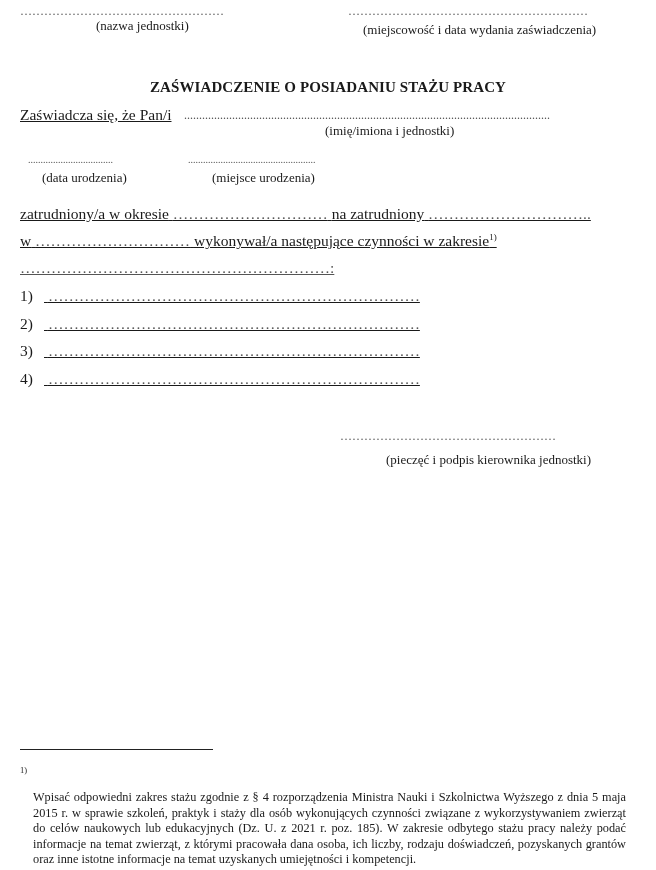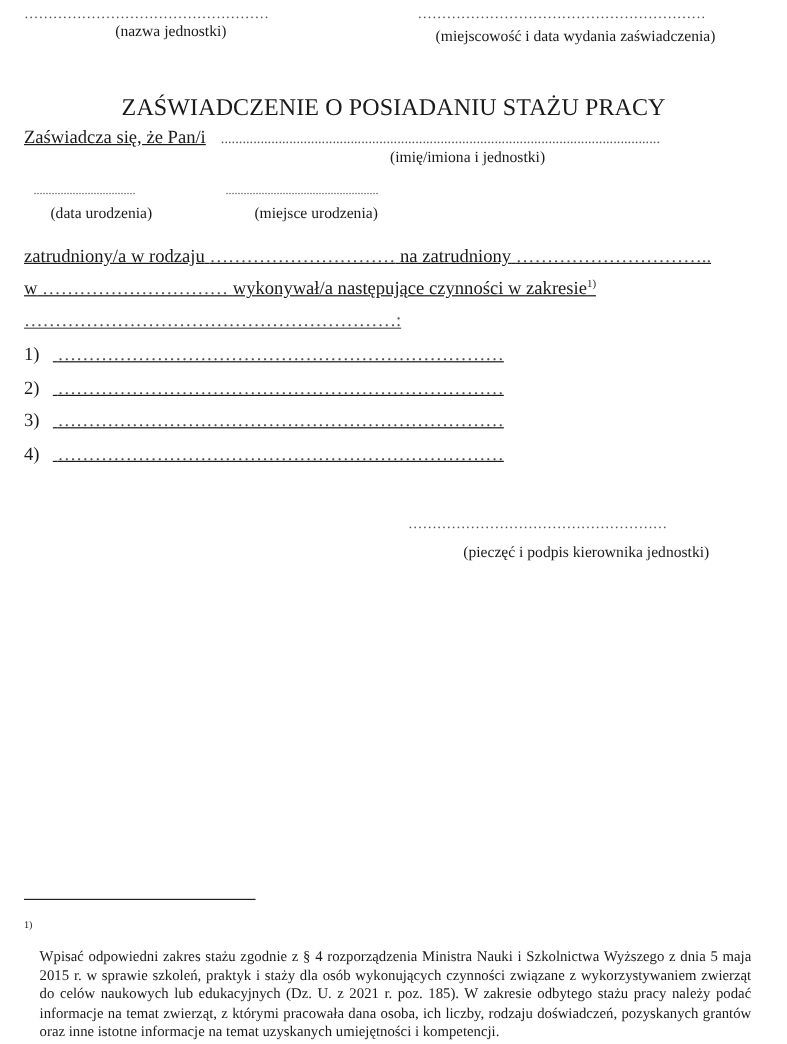--- a/index.html
+++ b/index.html
@@ -4,21 +4,21 @@
   <style>
     html, body { margin: 0; padding: 0; background: #ffffff; }
     body {
       width: 656px; height: 870px; position: relative; overflow: hidden;
       font-family: "Liberation Serif", serif; color: #1a1a1a;
     }
     .abs { position: absolute; white-space: nowrap; }
     .dots { letter-spacing: 0px; color: #555; }
     .small { font-size: 13px; }
     .normal { font-size: 15.5px; text-decoration: underline; }
-    .title { font-size: 20px; font-weight: normal; letter-spacing: 0.1px; }
+    .title { font-size: 15px; font-weight: bold; letter-spacing: 0.1px; }
     sup { font-size: 9px; vertical-align: super; line-height: 0; }
     .fn-rule { position: absolute; left: 20px; top: 749px; width: 193px; height: 1px; background: #222; }
     .footnote {
       position: absolute; left: 20px; top: 766px; width: 606px;
       font-size: 12.3px; line-height: 15.6px; text-align: justify;
     }
     .footnote .fn-mark { position: absolute; left: 0; top: -3px; font-size: 8.5px; }
     .footnote .fn-body { margin-left: 13px; display: block; margin-top: 24px; }
   </style>
 </head>
@@ -35,21 +35,21 @@
 <div class="abs normal" style="left:20px; top:106px;">Zaświadcza się, że Pan/i</div>
 <div class="abs small dots" style="left:184px; top:108px; font-size:12px;">..........................................................................................................................</div>
 <div class="abs small" style="left:325px; top:123px;">(imię/imiona i jednostki)</div>
 
 <div class="abs small dots" style="left:28px; top:154px; font-size:10px;">..................................</div>
 <div class="abs small" style="left:42px; top:170px;">(data urodzenia)</div>
 <div class="abs small dots" style="left:188px; top:154px; font-size:10px;">...................................................</div>
 <div class="abs small" style="left:212px; top:170px;">(miejsce urodzenia)</div>
 
 <div class="abs normal" style="left:20px; top:205px;">
-  <span>zatrudniony/a w rodzaju</span>
+  <span>zatrudniony/a w okresie</span>
   <span class="dots">…………………………</span>
   <span>na zatrudniony</span>
   <span class="dots">…………………………..</span>
 </div>
 
 <div class="abs normal" style="left:20px; top:232px;">
   <span>w</span>
   <span class="dots">…………………………</span>
   <span>wykonywał/a następujące czynności w zakresie</span><sup>1)</sup>
 </div>

